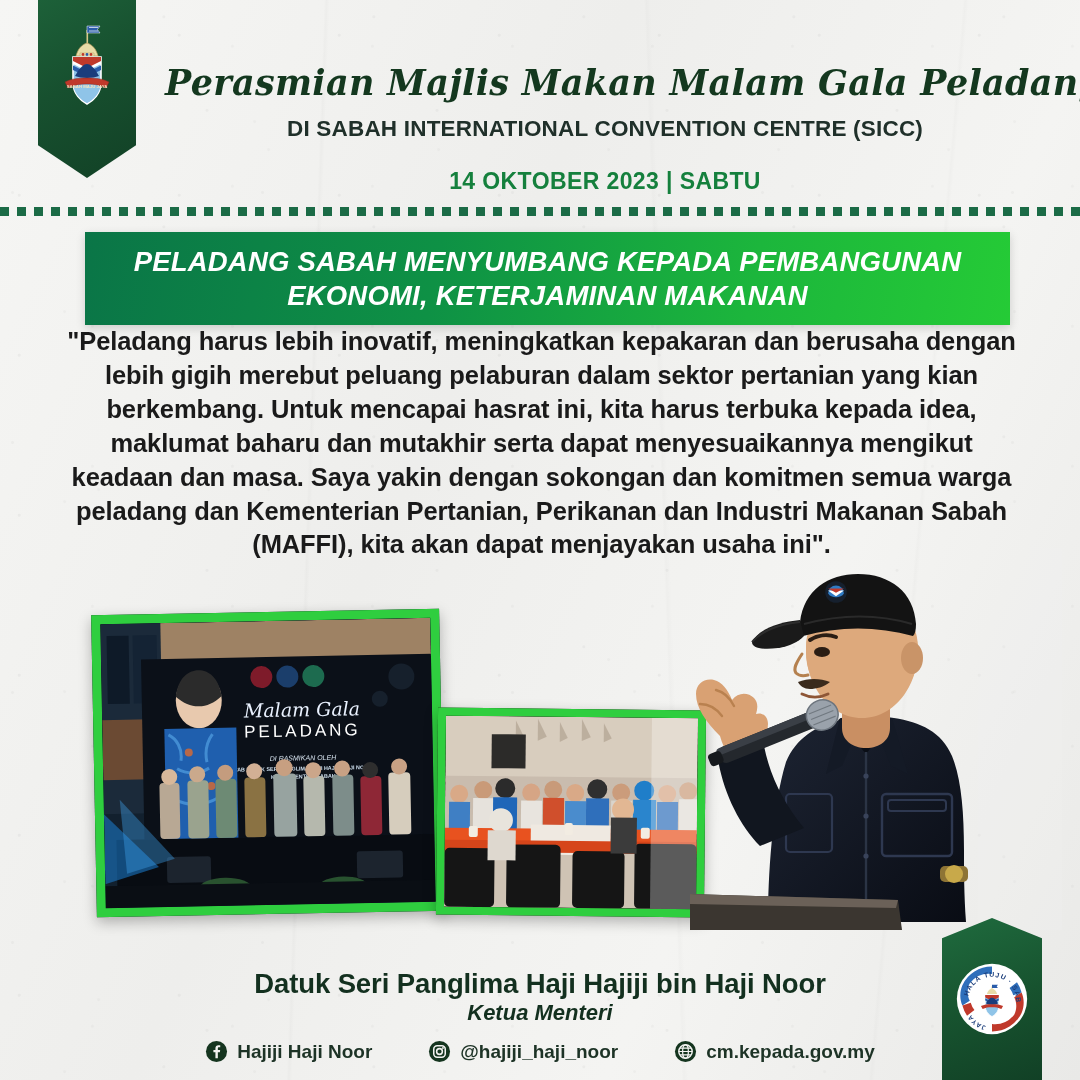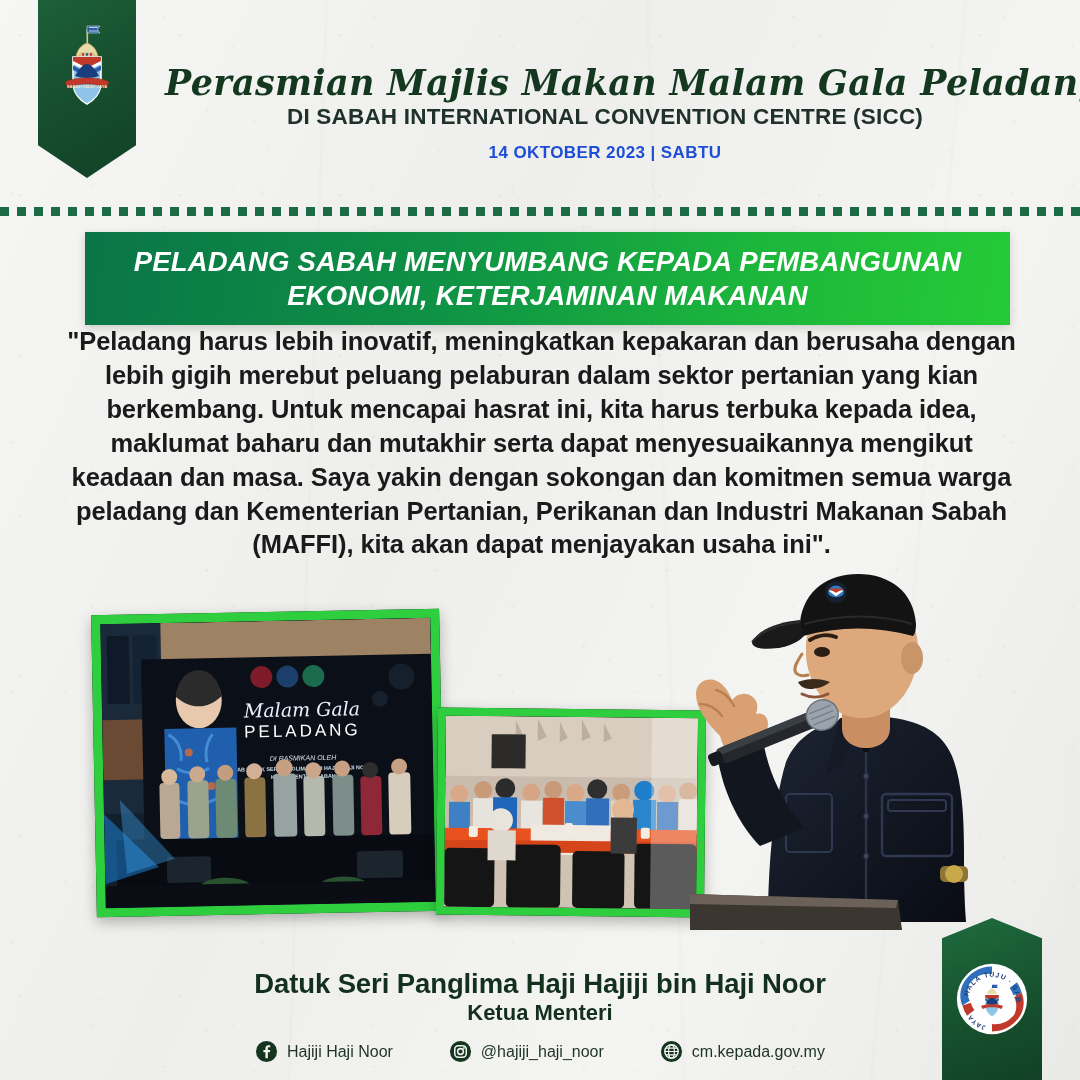--- a/index.html
+++ b/index.html
@@ -47,24 +47,24 @@
 
   
   .header-text{ position:absolute; left:165px; top:62px; width:880px; text-align:center; }
   .ev-title{
     font-family:"DejaVu Serif", serif;
     font-style:italic; font-weight:700;
     font-size:35px; color:#14381f; letter-spacing:.3px;
     white-space:nowrap; transform:skewX(-6px);
   }
   .ev-venue{
-    margin-top:1px; font-size:22.5px; font-weight:700;
+    margin-top:13px; font-size:22.5px; font-weight:700;
     color:#20302a; letter-spacing:.2px;
   }
-  .ev-date{ margin-top:13px; font-size:17px; font-weight:600; color:#1d4ed8; letter-spacing:.4px; }
+  .ev-date{ margin-top:26px; font-size:23px; font-weight:600; color:#15803d; letter-spacing:.4px; }
 
   
   .divider{
     position:absolute; left:0; top:207px; width:1080px; height:9px;
     background-image:linear-gradient(90deg,#1b6b46 0 9px, transparent 9px 17px);
     background-size:17px 9px;
   }
 
   
   .headline{
@@ -100,28 +100,28 @@
     position:absolute; left:690px; top:548px; width:372px; height:382px;
   }
 
   
   .speaker-name{
     position:absolute; left:0; top:968px; width:1080px; text-align:center;
     font-size:27.5px; font-weight:700; color:#13301f; letter-spacing:-.1px;
   }
   .speaker-role{
     position:absolute; left:0; top:1000px; width:1080px; text-align:center;
-    font-size:22px; font-weight:700; color:#13301f;
+    font-size:22px; font-weight:700; color:#13301f;font-style:italic;
   }
   .socials{
     position:absolute; left:0; top:1040px; width:1080px;
     display:flex; justify-content:center; align-items:center; gap:56px;
   }
   .social{ display:flex; align-items:center; gap:9px; }
-  .social-label{ font-size:16px; font-weight:400; color:#1d3326; }
+  .social-label{ font-size:19px; font-weight:700; color:#1d3326; }
 
   
   .logo-ribbon{
     position:absolute; right:38px; bottom:-6px; width:100px; height:168px;
     background:linear-gradient(160deg,#1f6b3e 0%,#17532f 50%,#113f25 100%);
     clip-path:polygon(0 12%,50% 0,100% 12%,100% 100%,0 100%);
     box-shadow:-2px -2px 7px rgba(0,0,0,.28);
   }
   .smj-logo{ position:absolute; left:50%; top:44px; transform:translateX(-50%); width:74px; height:74px; }
 </style>

